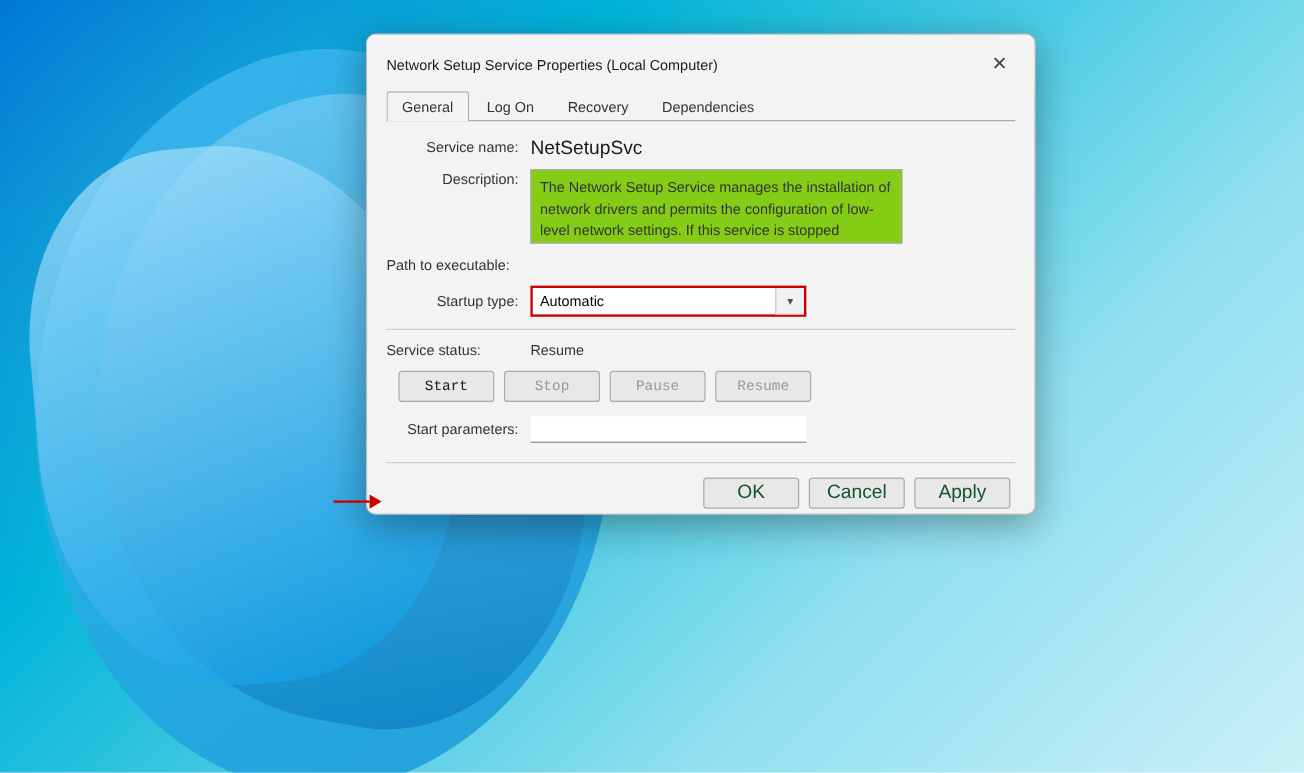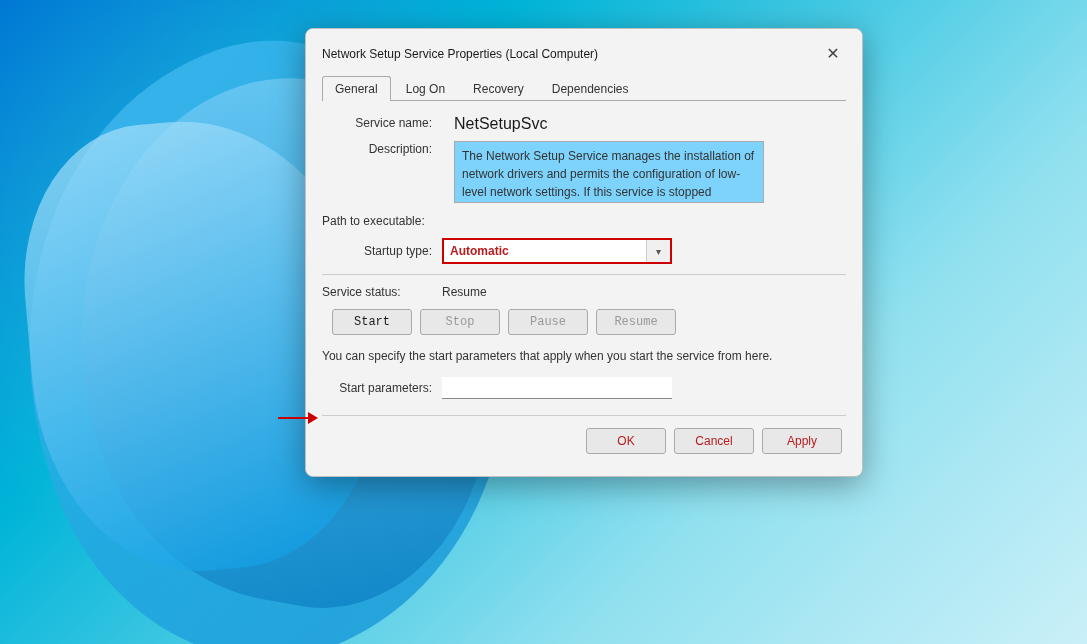--- a/index.html
+++ b/index.html
@@ -132,21 +132,21 @@
       border-radius: 4px;
       display: flex;
       align-items: center;
       justify-content: center;
       font-size: 16px;
       color: #444;
       line-height: 1;
     }
 
     .dialog-body {
-      padding: 8px 16px 22px 16px;
+      padding: 8px 16px 4px 16px;
     }
 
     
     .tabs {
       display: flex;
       border-bottom: 1px solid #aaa;
       margin-bottom: 14px;
       gap: 2px;
     }
 
@@ -169,40 +169,39 @@
       border-bottom-color: #f3f3f3;
       font-weight: 400;
       z-index: 1;
     }
 
     
     .form-row {
       display: flex;
       align-items: flex-start;
       margin-bottom: 8px;
-      gap: 12px;
     }
 
     .form-label {
       min-width: 120px;
       color: #333;
       font-size: 12px;
       padding-top: 1px;
       text-align: right;
       padding-right: 10px;
     }
 
     .form-value {
       color: #1a1a1a;
       font-size: 16px;
     }
 
     .description-box {
       border: 1px solid #aaa;
-      background: #7dd3fc;
+      background: #84cc16;
       padding: 5px 7px;
       font-size: 12px;
       color: #333;
       line-height: 1.5;
       height: 62px;
       overflow: hidden;
       width: 310px;
     }
 
     .path-section {
@@ -244,22 +243,21 @@
       width: 230px;
       height: 26px;
       cursor: pointer;
       position: relative;
     }
 
     .startup-dropdown-text {
       flex: 1;
       padding: 0 6px;
       font-size: 12px;
-      color: #b91c1c;
-      font-weight: bold;
+      color: #000000;
     }
 
     .startup-dropdown-arrow {
       width: 24px;
       height: 100%;
       display: flex;
       align-items: center;
       justify-content: center;
       font-size: 10px;
       color: #555;
@@ -365,23 +363,23 @@
       gap: 8px;
       padding: 0 4px;
     }
 
     .bottom-btn {
       min-width: 80px;
       height: 26px;
       background: #e8e8e8;
       border: 1px solid #aaa;
       border-radius: 3px;
-      font-size: 12px;
+      font-size: 16px;
       cursor: pointer;
-      color: #b91c1c;
+      color: #14532d;
     }
   </style>
 </head>
 <body>
 
 <div class="desktop-bg">
   <div class="swirl">
     <div class="petal petal-1"></div>
     <div class="petal petal-2"></div>
     <div class="petal petal-3"></div>
@@ -446,21 +444,20 @@
       <span class="service-status-value">Resume</span>
     </div>
 
     <div class="control-buttons">
       <button class="ctrl-btn">Start</button>
       <button class="ctrl-btn" disabled="">Stop</button>
       <button class="ctrl-btn" disabled="">Pause</button>
       <button class="ctrl-btn" disabled="">Resume</button>
     </div>
 
-    <p class="hint-text">You can specify the start parameters that apply when you start the service from here.</p>
 
     <div class="start-params-row">
       <span class="start-params-label">Start parameters:</span>
       <input class="start-params-input" type="text" style="">
     </div>
 
     <hr class="bottom-divider">
 
     <div class="bottom-buttons">
       <button class="bottom-btn">OK</button>

